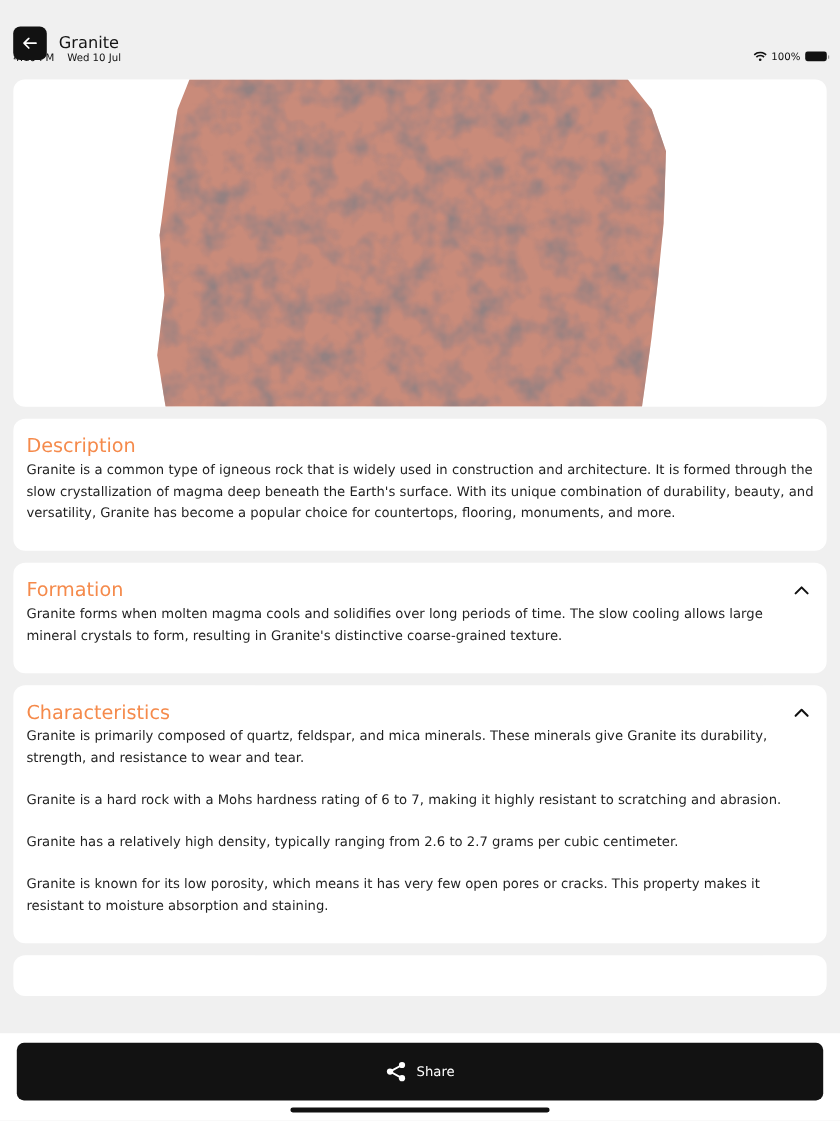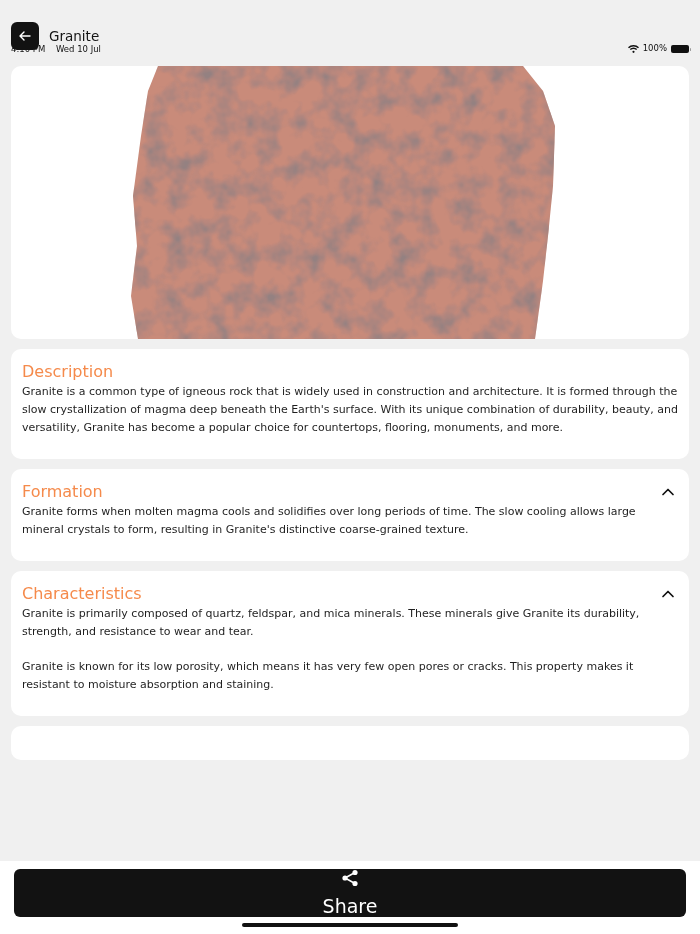--- a/index.html
+++ b/index.html
@@ -2,40 +2,40 @@
 <html><head>
 <meta charset="utf-8">
 <style>
   * { box-sizing: border-box; margin: 0; padding: 0; }
   html, body { width: 700px; height: 934px; overflow: hidden; }
   body { background: #f0f0f0; font-family: "DejaVu Sans", sans-serif; color: #1a1a1a; position: relative; }
 
   .status-bar { position: absolute; top: 0; left: 0; width: 700px; height: 18px; font-size: 8.5px; color: #111; margin-top: 40px; }
   .status-left { position: absolute; left: 11px; top: 4px; }
   .status-left span { margin-right: 8px; }
-  .status-right { position: absolute; right: 11px; top: 3px; display: flex; align-items: flex-end; gap: 4px; }
+  .status-right { position: absolute; right: 11px; top: 3px; display: flex; align-items: flex-start; gap: 4px; }
   .battery { width: 18px; height: 8px; border-radius: 2px; background: #111; position: relative; }
   .battery::after { content: ""; position: absolute; right: -2px; top: 2.5px; width: 1.5px; height: 3px; background: #999; border-radius: 1px; }
 
   .header { position: absolute; top: 22px; left: 11px; height: 28px; display: flex; align-items: center; justify-content: space-between; }
   .back-btn { width: 28px; height: 28px; background: #121212; border-radius: 6px; display: flex; align-items: center; justify-content: center; }
   .title { margin-left: 10px; font-size: 13.5px; color: #151515; }
 
   .scroll { position: absolute; top: 66px; left: 11px; width: 678px; height: 785px; overflow: hidden; }
   .hero { width: 678px; height: 273px; background: #fff; border-radius: 10px; overflow: hidden; position: relative; }
   .rock { position: absolute; left: 112px; top: 0; width: 440px; height: 273px; }
 
   .card { background: #fff; border-radius: 10px; margin-top: 10px; padding: 12px 11px 22px 11px; position: relative; }
   .card-title { font-size: 16px; color: #f58a4b; line-height: 22px; }
   .card-body { font-size: 11px; line-height: 18px; color: #1f1f1f; }
   .card-body p + p { margin-top: 17px; }
   .chevron { position: absolute; right: 14px; top: 18px; width: 14px; height: 10px; }
 
   .bottom-area { position: absolute; top: 861px; left: 0; width: 700px; height: 73px; background: #fff; }
-  .share-btn { position: absolute; top: 869px; left: 14px; width: 672px; height: 48px; background: #121212; border-radius: 6px; display: flex; align-items: center; justify-content: center; gap: 8px; color: #fff; font-size: 19px; flex-direction: column; }
+  .share-btn { position: absolute; top: 869px; left: 14px; width: 672px; height: 48px; background: #121212; border-radius: 6px; display: flex; align-items: center; justify-content: center; gap: 8px; color: #fff; font-size: 11px; }
   .home-indicator { position: absolute; top: 923px; left: 242px; width: 216px; height: 4px; background: #111; border-radius: 2px; }
 </style>
 </head>
 <body>
 
 <div class="status-bar">
   <div class="status-left">
     <span>4:10 PM</span>
     <span>Wed 10 Jul</span>
   </div>
@@ -94,20 +94,22 @@
     </div>
   </div>
 
   <div class="card">
     <div class="card-title">Characteristics</div>
     <svg class="chevron" viewBox="0 0 14 10">
       <path d="M2 7.5 L7 2.5 L12 7.5" stroke="#111" stroke-width="1.7" fill="none" stroke-linecap="round" stroke-linejoin="round"></path>
     </svg>
     <div class="card-body">
       <p>Granite is primarily composed of quartz, feldspar, and mica minerals. These minerals give Granite its durability, strength, and resistance to wear and tear.</p>
+      <p>Granite is a hard rock with a Mohs hardness rating of 6 to 7, making it highly resistant to scratching and abrasion.</p>
+      <p>Granite has a relatively high density, typically ranging from 2.6 to 2.7 grams per cubic centimeter.</p>
       <p>Granite is known for its low porosity, which means it has very few open pores or cracks. This property makes it resistant to moisture absorption and staining.</p>
     </div>
   </div>
 
   <div class="card">
     
     
     
   </div>
 </div>

